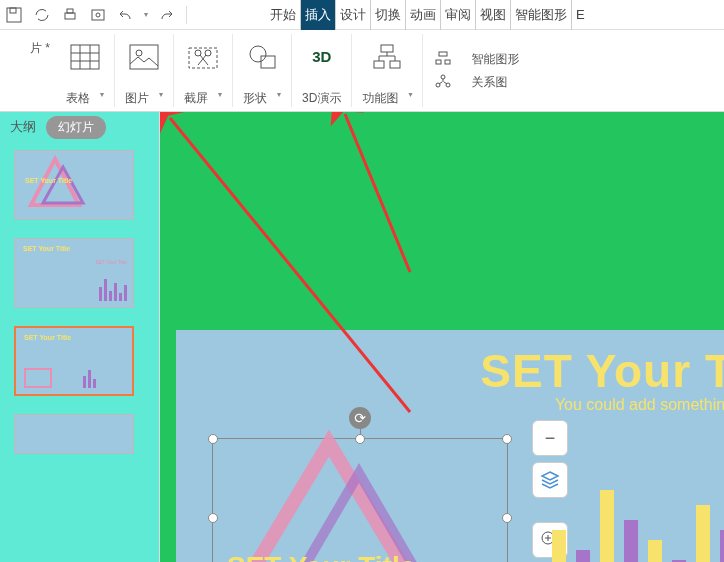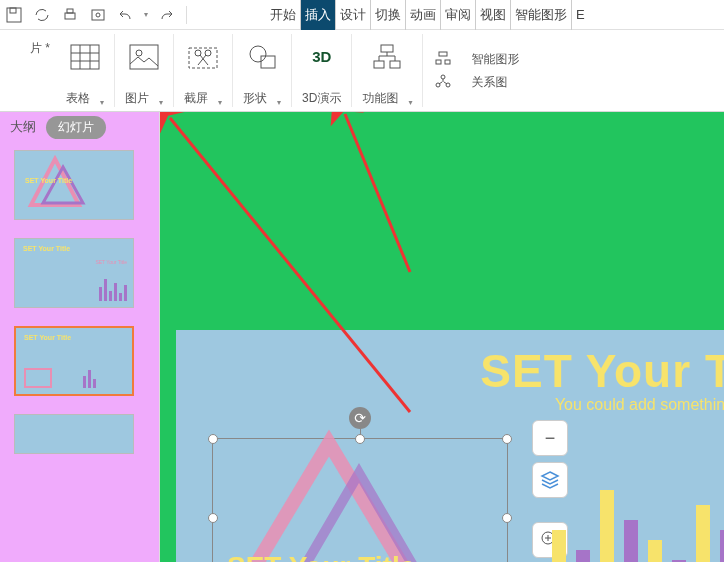--- a/index.html
+++ b/index.html
@@ -13,28 +13,28 @@
 
 .menutabs{display:flex;align-items:flex-end;position:absolute;left:266px;top:0;height:30px;font-size:13px}
 .menutab{padding:0 4px;height:30px;line-height:30px;color:#444;border-right:1px solid #ccc;cursor:pointer}
 .menutab.active{background:#0c4a6e;color:#fff}
 
 
 .ribbon{height:82px;background:#fff;border-bottom:1px solid #d8d8d8;display:flex;align-items:stretch;padding:4px 0}
 .ribbon-group{display:flex;flex-direction:column;align-items:center;justify-content:center;padding:0 10px;border-right:1px solid #e8e8e8;position:relative}
 .ribbon-bigbtn{display:flex;flex-direction:column;align-items:center;justify-content:space-between;height:72px;cursor:pointer;color:#555;font-size:12px;padding-top:6px}
 .ribbon-icon{width:32px;height:32px;display:flex;align-items:center;justify-content:center}
-.ribbon-label{font-size:12px;color:#555;display:flex;align-items:flex-end;gap:10px}
+.ribbon-label{font-size:12px;color:#555;display:flex;align-items:flex-start;gap:10px}
 .dd{font-size:8px;color:#888}
 .ribbon-small{display:flex;flex-direction:column;gap:6px;padding:4px 2px}
 .ribbon-smallrow{display:flex;align-items:flex-start;gap:20px;font-size:12px;color:#555;cursor:pointer;white-space:nowrap}
 .slides-left{font-size:12px;color:#555;padding:6px 6px 0 0;width:56px;text-align:right}
 
 
-.sidepanel{position:absolute;left:0;top:112px;width:160px;bottom:0;background:#f0abfc;border-right:1px solid #ddd;display:flex;flex-direction:column}
+.sidepanel{position:absolute;left:0;top:112px;width:160px;bottom:0;background:#5eead4;border-right:1px solid #ddd;display:flex;flex-direction:column}
 .view-switch{height:30px;display:flex;align-items:center;gap:6px;padding:4px 6px}
 .view-pill{background:#979797;color:#fff;border-radius:12px;padding:3px 12px;font-size:12px;cursor:pointer}
 .view-outline{font-size:13px;color:#555;padding:0 4px;cursor:pointer}
 .thumbs{flex:1;overflow:hidden;padding:8px 14px;display:flex;flex-direction:column;gap:18px}
 .thumb{width:120px;height:70px;background:#9ec8e0;border:1px solid #bbb;position:relative;overflow:hidden;cursor:pointer}
 .thumb.selected{border:2px solid #f07b3c}
 .thumb .mini-tri{position:absolute;left:12px;top:4px;width:56px;height:56px}
 .thumb .bars{position:absolute;right:6px;bottom:6px;display:flex;gap:2px;align-items:flex-end}
 .thumb .bars span{width:3px;background:#a674c8}
 .thumb .mini-title{position:absolute;font-size:7px;font-weight:700;color:#f7e36b}

